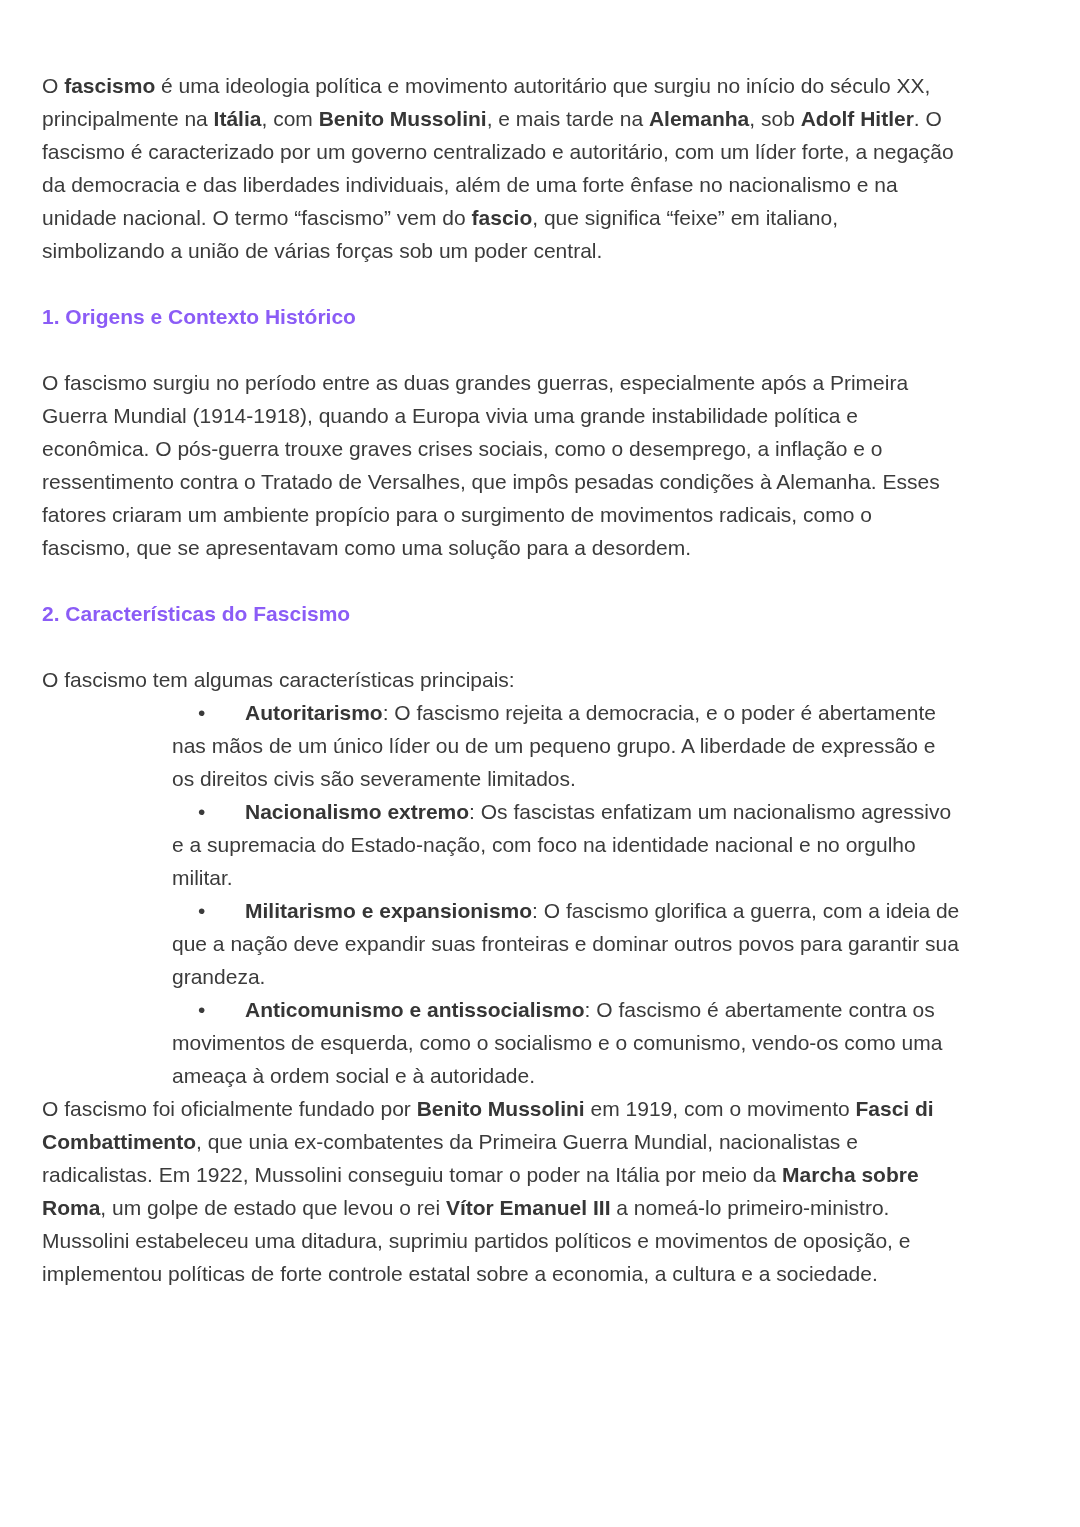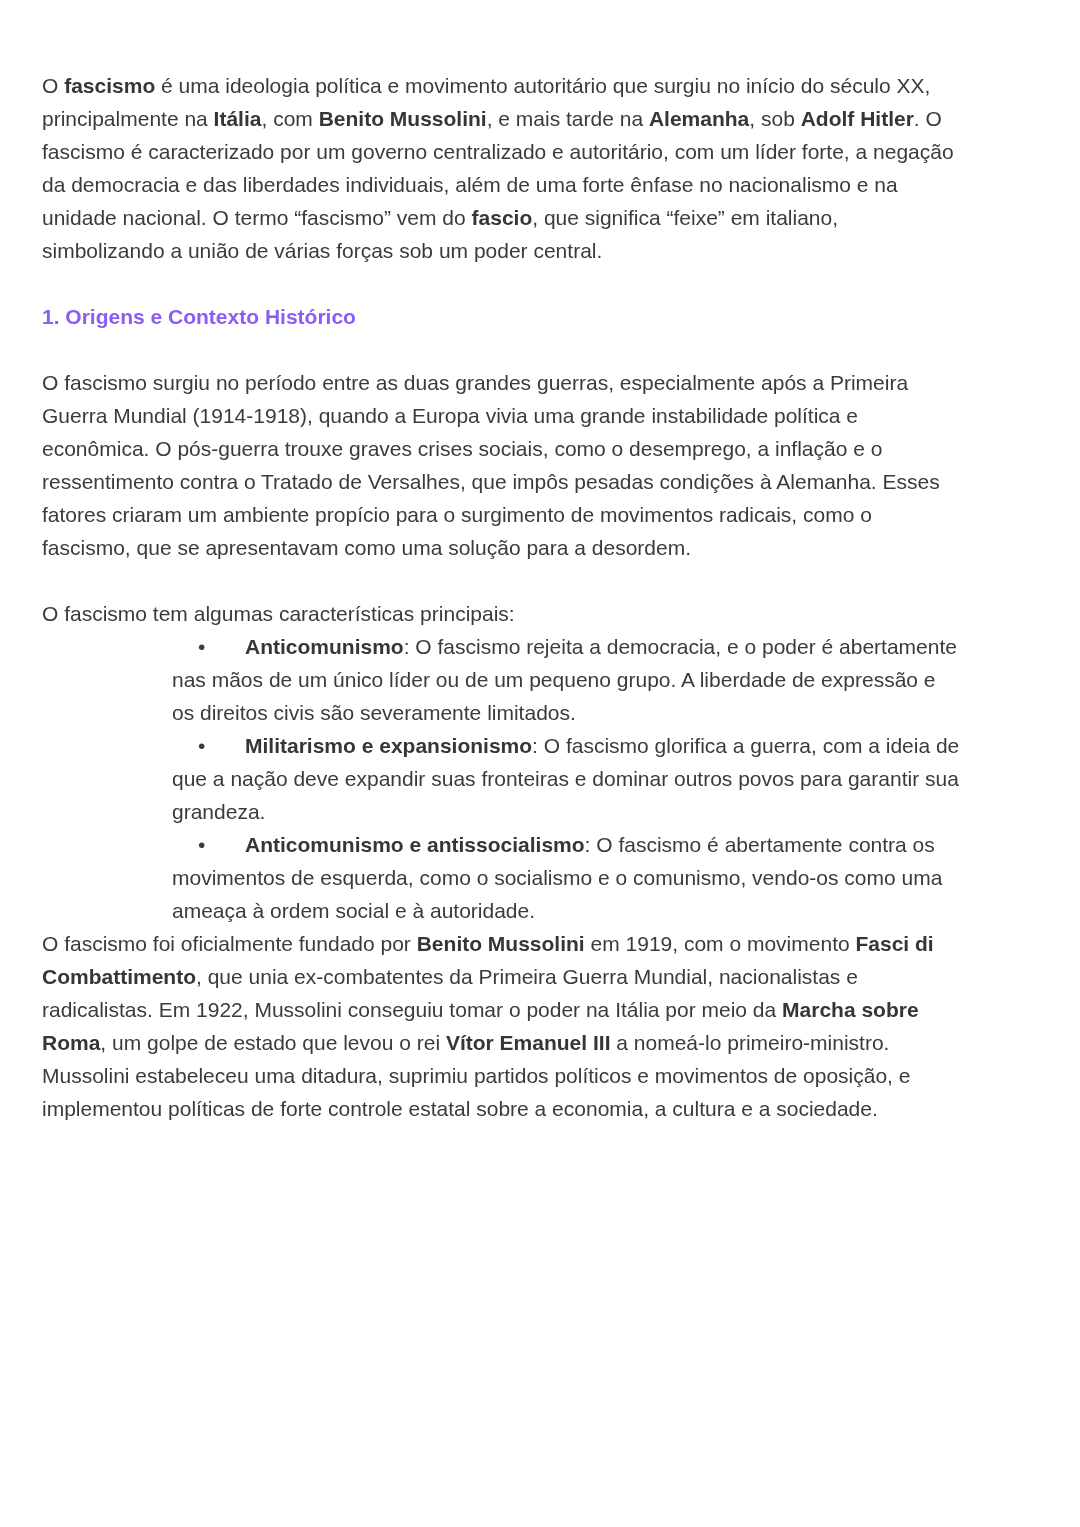--- a/index.html
+++ b/index.html
@@ -57,25 +57,30 @@
 
 <div class="page">
 
   <p class="block">
     <span>O </span><b>fascismo</b><span> é uma ideologia política e movimento autoritário que surgiu no início do século XX, principalmente na </span><b>Itália</b><span>, com </span><b>Benito Mussolini</b><span>, e mais tarde na </span><b>Alemanha</b><span>, sob </span><b>Adolf Hitler</b><span>. O fascismo é caracterizado por um governo centralizado e autoritário, com um líder forte, a negação da democracia e das liberdades individuais, além de uma forte ênfase no nacionalismo e na unidade nacional. O termo “fascismo” vem do </span><b>fascio</b><span>, que significa “feixe” em italiano, simbolizando a união de várias forças sob um poder central.</span>
   </p>
 
   <p class="heading">1. Origens e Contexto Histórico</p>
   <p class="block">O fascismo surgiu no período entre as duas grandes guerras, especialmente após a Primeira Guerra Mundial (1914-1918), quando a Europa vivia uma grande instabilidade política e econômica. O pós-guerra trouxe graves crises sociais, como o desemprego, a inflação e o ressentimento contra o Tratado de Versalhes, que impôs pesadas condições à Alemanha. Esses fatores criaram um ambiente propício para o surgimento de movimentos radicais, como o fascismo, que se apresentavam como uma solução para a desordem.</p>
 
+  <p class="heading">2. Características do Fascismo</p>
   <p>O fascismo tem algumas características principais:</p>
   <ul class="list block">
     <li>
-      <span class="bullet-wrap">•</span><b>Anticomunismo</b><span>: O fascismo rejeita a democracia, e o poder é abertamente</span>
+      <span class="bullet-wrap">•</span><b>Autoritarismo</b><span>: O fascismo rejeita a democracia, e o poder é abertamente</span>
       <span>nas mãos de um único líder ou de um pequeno grupo. A liberdade de expressão e os direitos civis são severamente limitados.</span>
+    </li>
+    <li>
+      <span class="bullet-wrap">•</span><b>Nacionalismo extremo</b><span>: Os fascistas enfatizam um nacionalismo agressivo e</span>
+      <span>a supremacia do Estado-nação, com foco na identidade nacional e no orgulho militar.</span>
     </li>
     <li>
       <span class="bullet-wrap">•</span><b>Militarismo e expansionismo</b><span>: O fascismo glorifica a guerra, com a ideia de</span>
       <span>que a nação deve expandir suas fronteiras e dominar outros povos para garantir sua grandeza.</span>
     </li>
     <li>
       <span class="bullet-wrap">•</span><b>Anticomunismo e antissocialismo</b><span>: O fascismo é abertamente contra os</span>
       <span>movimentos de esquerda, como o socialismo e o comunismo, vendo-os como uma ameaça à ordem social e à autoridade.</span>
     </li>
   </ul>

